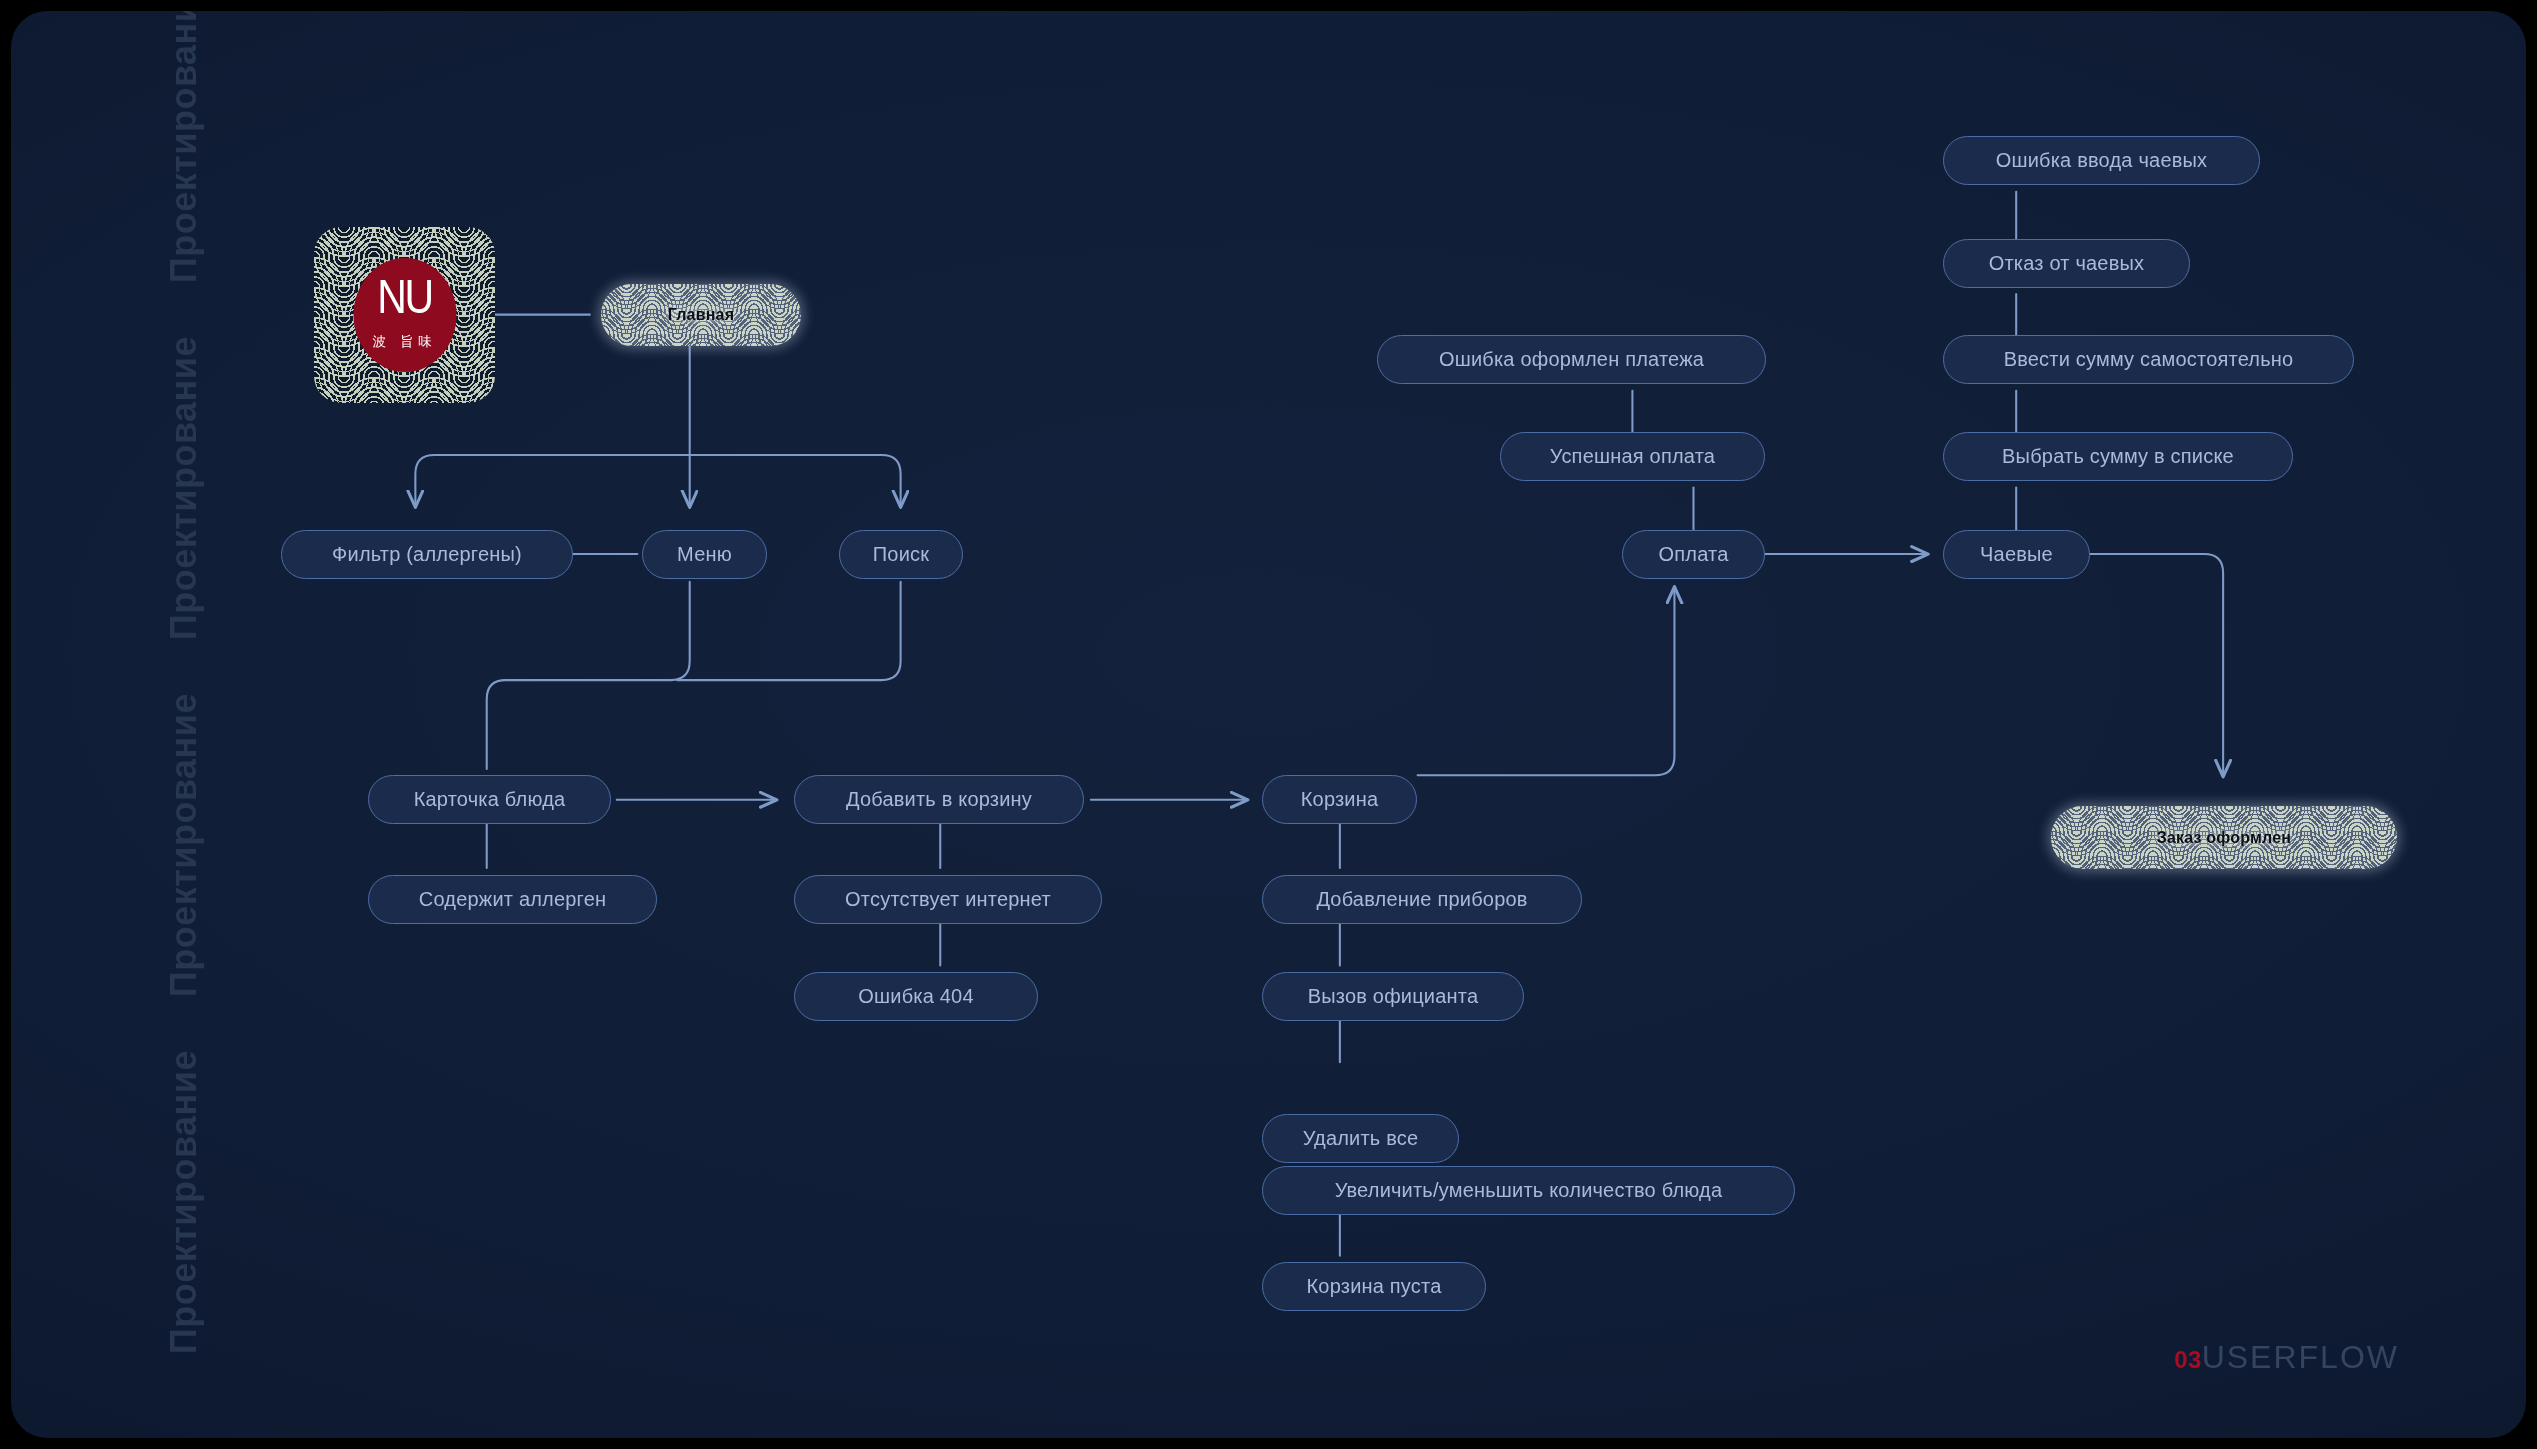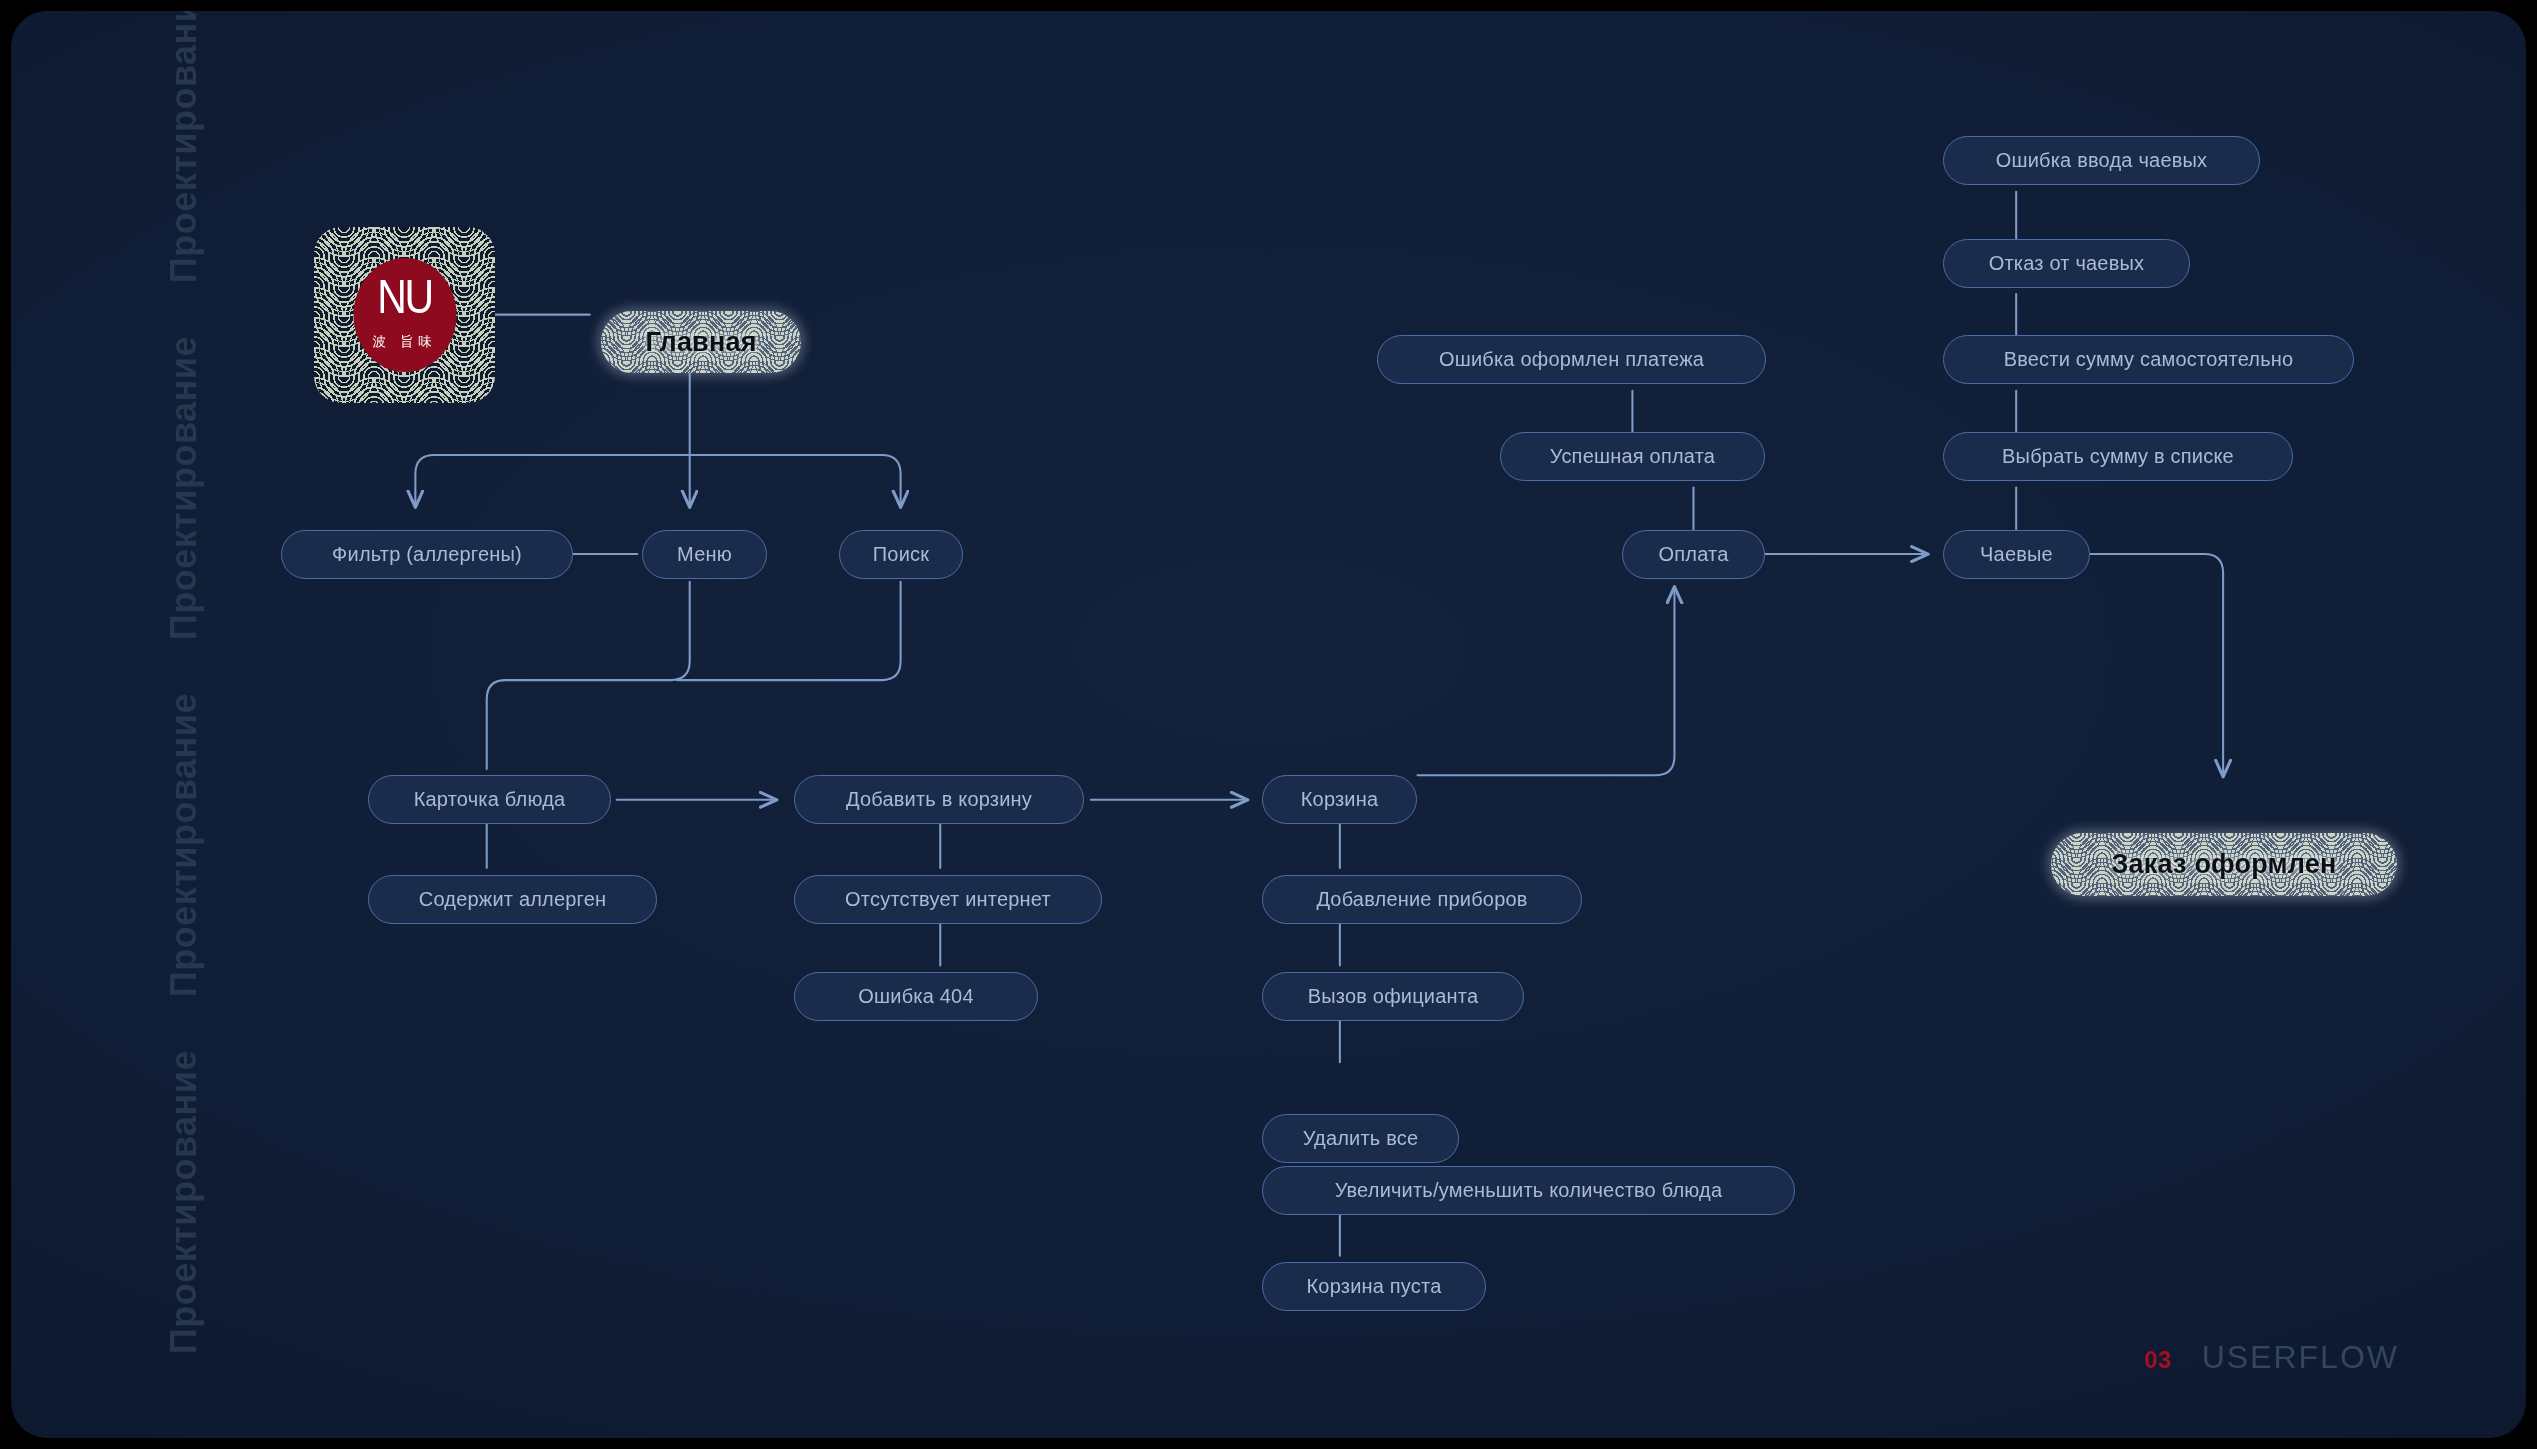--- a/index.html
+++ b/index.html
@@ -59,21 +59,21 @@
     line-height: 1;
   }
 
   
   .brand {
     position: absolute;
     right: 127px;
     bottom: 62px;
     display: flex;
     align-items: baseline;
-    gap: 30px;
+    gap: 0;
     user-select: none;
   }
   .brand-num {
     font-family: "Liberation Sans", sans-serif;
     font-weight: 700;
     font-size: 24px;
     color: #a50d22;
     letter-spacing: 0.4px;
   }
   .brand-word {
@@ -160,29 +160,28 @@
     white-space: nowrap;
     padding: 0 20.6px;
     height: 49px;
   }
 
   
   .node.wave {
     border: none;
     color: #0a0f18;
     font-weight: 700;
-    font-size: 27px;
+    font-size: 16px;
     background-color: #c9d3c6;
     background-image:
       radial-gradient(circle at 0 100%, transparent 0 4px, #52607a 4px 5.6px, transparent 5.6px 8px, #52607a 8px 9.5px, transparent 9.5px 12px, #52607a 12px 13.5px, transparent 13.5px 16px, #52607a 16px 17.4px, transparent 17.4px 20px, #52607a 20px 21.4px, transparent 21.4px 24px, #52607a 24px 25px, transparent 25px),
       radial-gradient(circle at 100% 100%, transparent 0 4px, #52607a 4px 5.6px, transparent 5.6px 8px, #52607a 8px 9.5px, transparent 9.5px 12px, #52607a 12px 13.5px, transparent 13.5px 16px, #52607a 16px 17.4px, transparent 17.4px 20px, #52607a 20px 21.4px, transparent 21.4px 24px, #52607a 24px 25px, transparent 25px),
       radial-gradient(circle at 50% 0, transparent 0 4px, #52607a 4px 5.6px, transparent 5.6px 8px, #52607a 8px 9.5px, transparent 9.5px 12px, #52607a 12px 13.5px, transparent 13.5px 16px, #52607a 16px 17.4px, transparent 17.4px 20px, #52607a 20px 21.4px, transparent 21.4px 24px, #52607a 24px 25px, transparent 25px);
     background-size: 51px 25px;
     box-shadow: 0 0 11px 4px rgba(190,205,225,0.32);
-    margin-top: 27px;
   }
   .node.wave .node-label {
     position: relative;
     z-index: 2;
     text-shadow: 0 0 5.6px rgba(230,236,228,0.95), 0 0 11px rgba(230,236,228,0.7);
   }
   .node-label { pointer-events: none; }
 </style>
 </head>
 <body>

